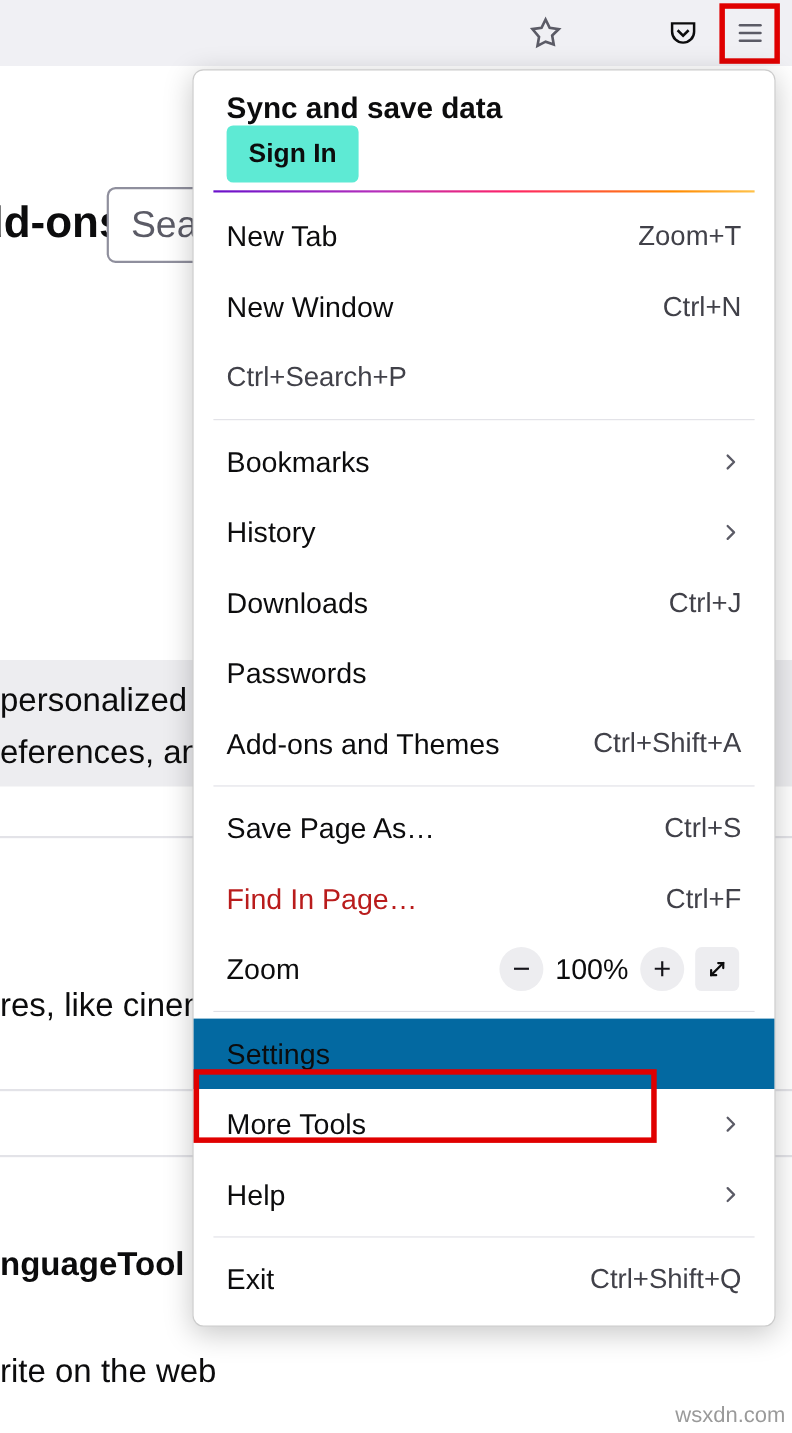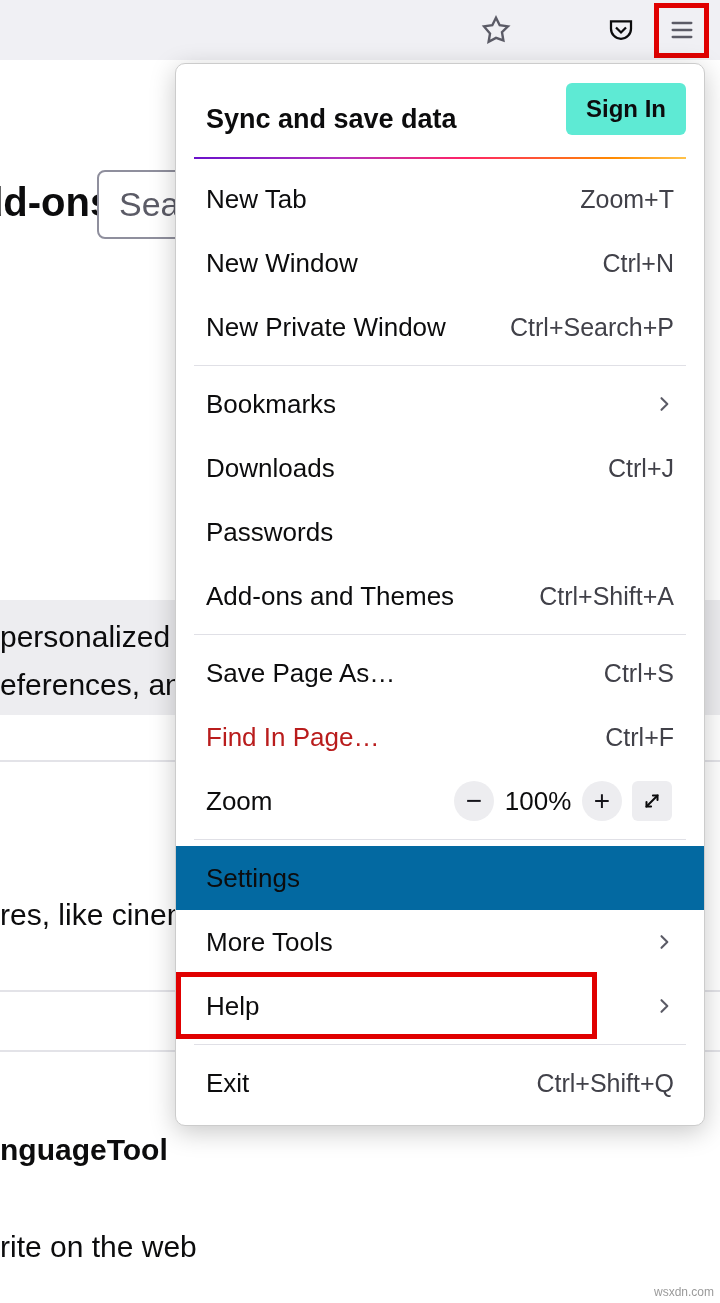--- a/index.html
+++ b/index.html
@@ -41,22 +41,23 @@
   .bg-t5{top:1170px;font-size:30px}
   .bg-text{position:absolute;left:0;white-space:nowrap}
   
   .menu-panel{
     position:absolute;top:63px;left:175px;width:528px;
     background:#fff;border:1px solid #ccc;border-radius:10px;
     box-shadow:0 6px 26px rgba(0,0,0,0.22);
     padding-bottom:10px;z-index:10;
   }
   .sync-row{
-    display:flex;align-items:flex-end;justify-content:space-between;
-    padding:19px 18px 22px 30px;
+    display:flex;align-items:flex-start;justify-content:space-between;
+    padding:19px 18px 7px 30px;
+    flex-direction:column;
   }
   .sync-title{font-size:27px;font-weight:700}
   .signin-btn{
     background:#5eead4;border:none;border-radius:6px;
     font-size:24px;font-weight:600;padding:12px 20px;color:#0c0c0d;
   }
   .rainbow{
     height:2px;margin:0 18px 8px 18px;
     background:linear-gradient(90deg,#6a11cb 0%,#b42fbc 30%,#ff2366 55%,#ff8a00 85%,#ffc24a 100%);
   }
@@ -79,21 +80,21 @@
   }
   .zoom-val{width:88px;text-align:center;font-size:26px}
   .full-ic{width:40px;height:40px;border-radius:6px;background:#ededf0;
     display:flex;align-items:center;justify-content:center}
   
   .red-box{
     position:absolute;left:176px;top:972px;width:421px;height:67px;
     border:5px solid #e00000;z-index:20;box-sizing:border-box;
   }
   .credit{
-    position:absolute;right:6px;bottom:4px;font-size:12px;color:#9a9a9a;z-index:30;
+    position:absolute;right:6px;bottom:4px;font-size:20px;color:#9a9a9a;z-index:30;
   }
 </style>
 </head>
 <body>
 
 <div class="toolbar">
   <div class="tb-btn" aria-label="Bookmark this page">
     <svg width="32" height="32" viewBox="0 0 24 24" fill="none" stroke="#5b5b66" stroke-width="1.8">
         <path d="M12 2.8l2.77 5.62 6.2.9-4.49 4.37 1.06 6.18L12 17.9l-5.54 2.9 1.06-6.17L3.03 9.32l6.2-.9L12 2.8z"></path>
       </svg>
@@ -140,26 +141,33 @@
   <div id="menu-items">
       <div class="menu-item">
         <span class="menu-label">New Tab</span>
         <span class="menu-short">Zoom+T</span>
       </div>
       <div class="menu-item">
         <span class="menu-label">New Window</span>
         <span class="menu-short">Ctrl+N</span>
       </div>
       <div class="menu-item">
-        <span class="menu-label">New Private Window</span>
         <span class="menu-short">Ctrl+Search+P</span>
       </div>
       <div class="sep"></div>
       <div class="menu-item">
         <span class="menu-label">Bookmarks</span>
+        <span class="chev">
+          <svg width="20" height="20" viewBox="0 0 24 24" fill="none" stroke="#5b5b66" stroke-width="2.5" stroke-linecap="round" stroke-linejoin="round">
+            <polyline points="9 5 16 12 9 19"></polyline>
+          </svg>
+        </span>
+      </div>
+      <div class="menu-item">
+        <span class="menu-label">History</span>
         <span class="chev">
           <svg width="20" height="20" viewBox="0 0 24 24" fill="none" stroke="#5b5b66" stroke-width="2.5" stroke-linecap="round" stroke-linejoin="round">
             <polyline points="9 5 16 12 9 19"></polyline>
           </svg>
         </span>
       </div>
       <div class="menu-item">
         <span class="menu-label">Downloads</span>
         <span class="menu-short">Ctrl+J</span>
       </div>

